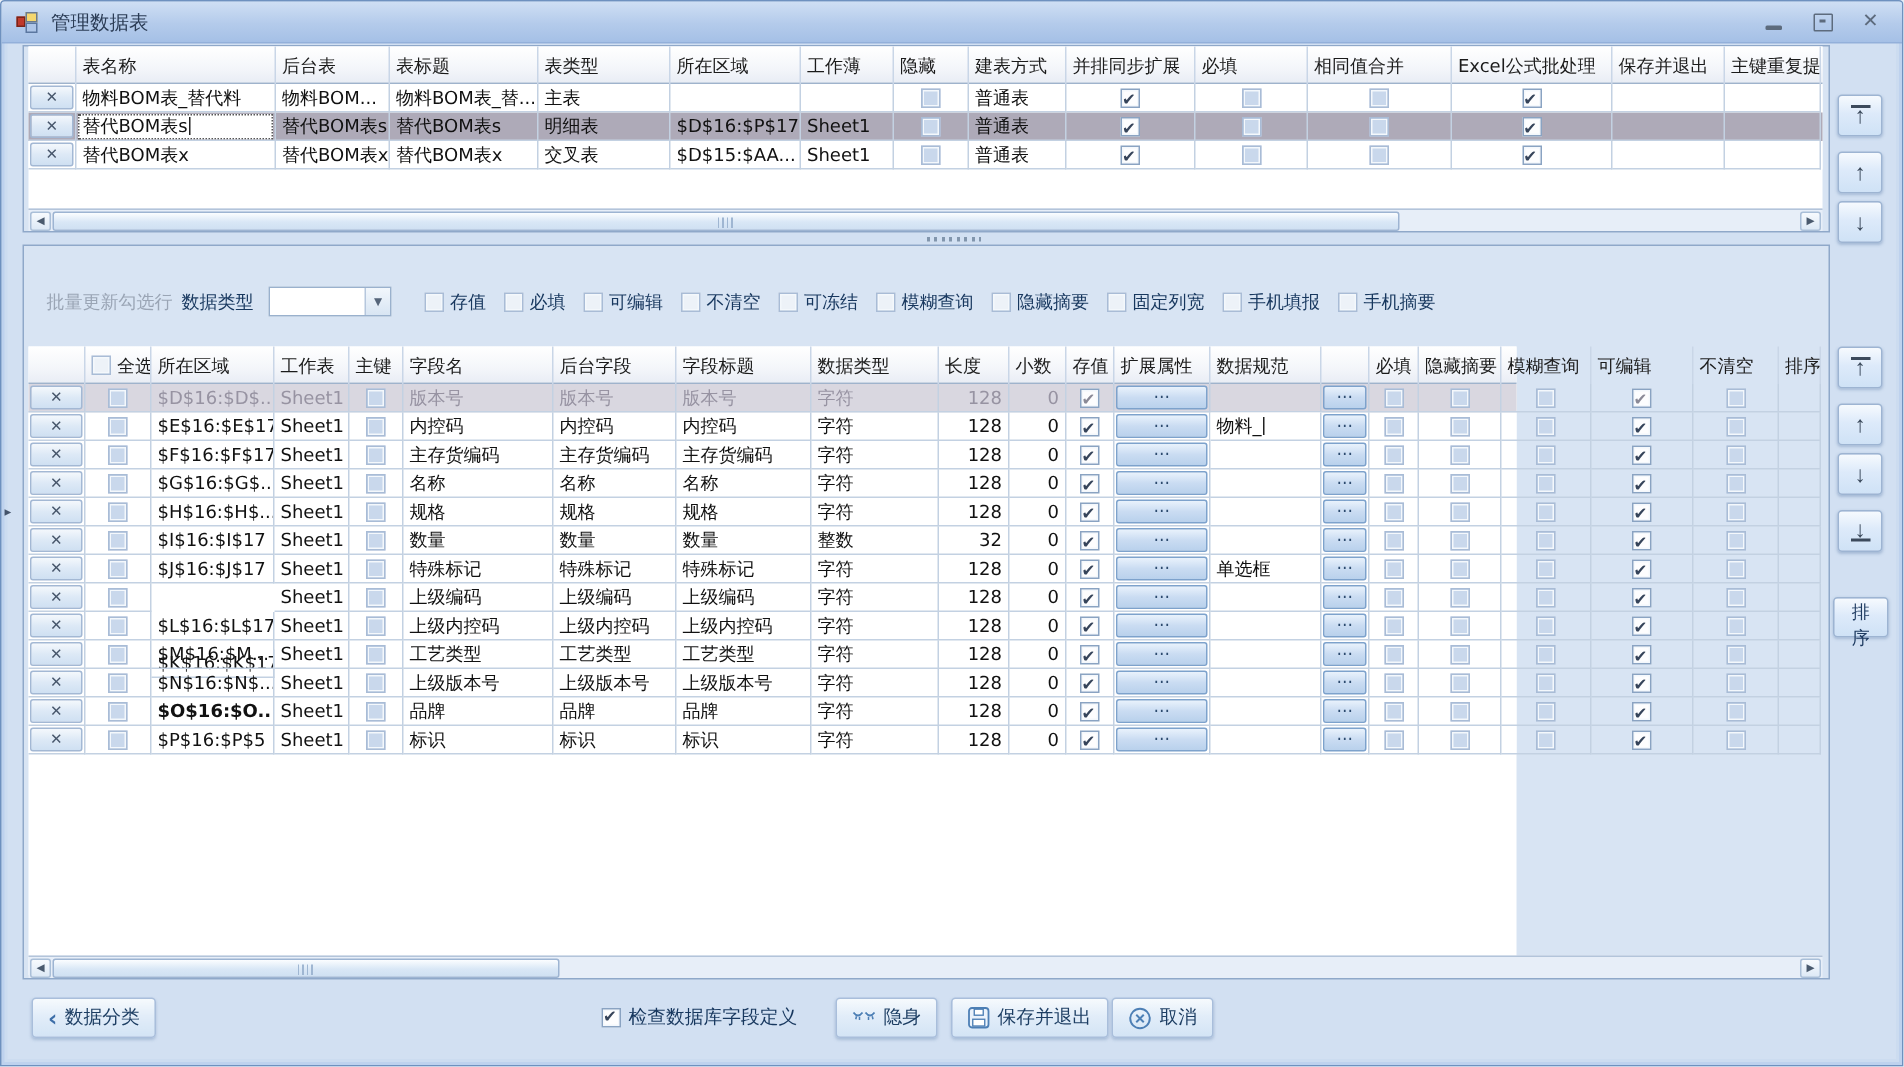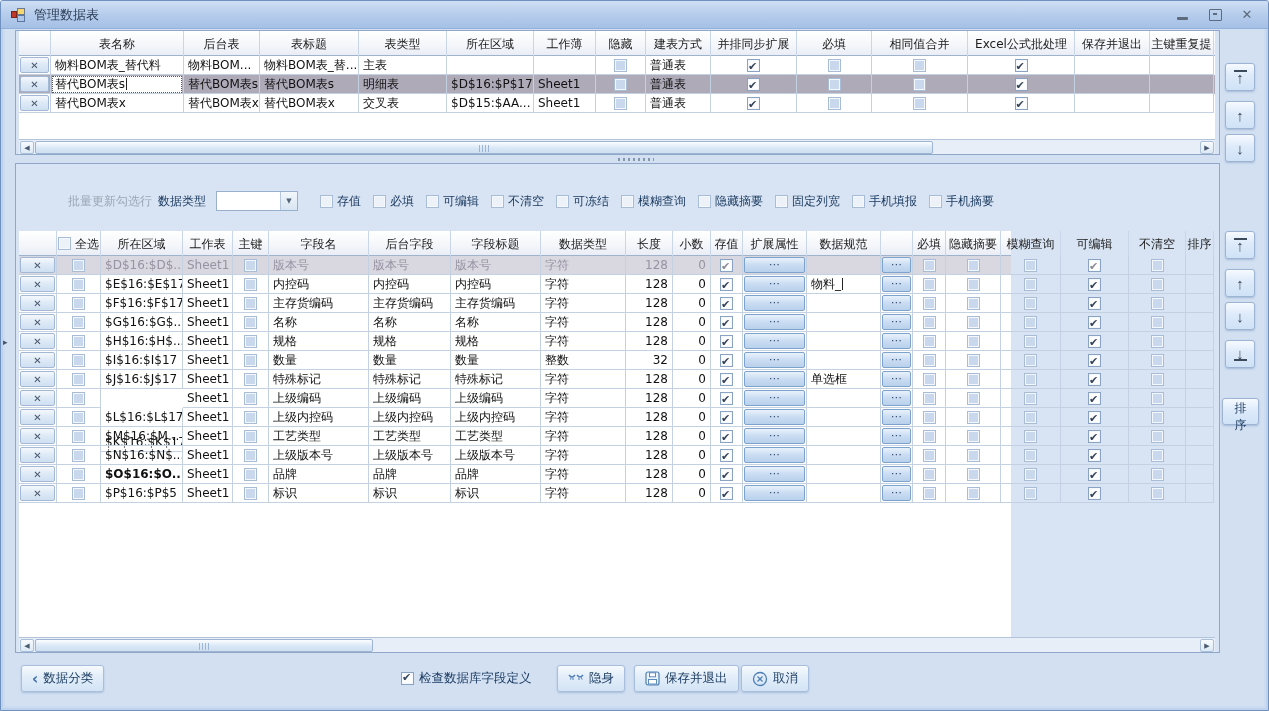--- a/index.html
+++ b/index.html
@@ -29,21 +29,21 @@
   .top-panel{left:14px;top:29px;width:1205px;height:125px;}
   .bottom-panel{left:14px;top:162px;width:1205px;height:490px;}
 
   .grid{position:absolute;background:#fff;}
   .top-grid{left:3px;top:0;width:1196px;height:108px;}
   .bottom-grid{left:3px;top:67px;width:992px;height:419px;}
 
   .ghead{display:flex;height:25px;background:linear-gradient(#ffffff,#f4f6fa 60%,#e9edf5);
     border-bottom:1px solid #9fb3cc;}
   .hcell{flex:none;height:25px;line-height:24px;font-size:12px;color:#1b1b1b;padding:0 4px;
-    border-right:1px solid #c9d6e7;overflow:hidden;white-space:nowrap;display:flex;align-items:center;gap:4px;justify-content:center;}
+    border-right:1px solid #c9d6e7;overflow:hidden;white-space:nowrap;display:flex;align-items:center;gap:4px;}
   .grow{display:flex;height:19px;background:#fff;}
   .grow.selected{background:#aeaab8;}
   .grow.disabled{background:#d9d7e0;color:#9793a2;}
   .grow.disabled .gcell{color:#9793a2;}
   .gcell{flex:none;height:19px;line-height:18px;font-size:12px;color:#111;padding:0 4px;
     border-right:1px solid #c3d1e2;border-bottom:1px solid #c3d1e2;overflow:hidden;white-space:nowrap;}
   .gcell.r{text-align:right;}
   .gcell.c{display:flex;align-items:center;justify-content:center;padding:0;}
   .gcell.btncell{padding:1px;}
   .gcell.editcell{background:#fff;padding:0 4px;}
@@ -82,21 +82,21 @@
   
   .splitter-dots{position:absolute;left:617px;top:157px;width:36px;height:3px;
     background:repeating-linear-gradient(90deg,#8296ad 0 2px,transparent 2px 5px);}
   .edge-marker{position:absolute;left:2px;top:336px;font-size:9px;color:#44536a;}
 
   
   .section-bar{position:absolute;left:1px;top:1px;width:1201px;height:21px;
     background:linear-gradient(#f0f5fb,#d9e5f4);border-bottom:1px solid #c3d2e6;
     font-size:12px;font-weight:bold;color:#17375e;line-height:21px;padding-left:14px;}
   .toolbar{position:absolute;left:1px;top:22px;width:1201px;height:30px;display:flex;align-items:center;
-    font-size:12px;color:#17375e;padding-left:14px;gap:6px;margin-left:37px;}
+    font-size:12px;color:#17375e;padding-left:14px;gap:6px;}
   .muted{color:#9aa5b5;}
   .combo{width:82px;height:20px;background:#fff;border:1px solid #9ab1cd;display:inline-flex;margin:0 4px;}
   .combo .val{flex:1;font-size:12px;line-height:18px;padding:0 3px;overflow:hidden;}
   .combo .cbtn{width:17px;height:100%;border-left:1px solid #b6c7dd;background:linear-gradient(#f2f7fc,#d8e5f3);
     font-size:7px;color:#55657a;text-align:center;line-height:18px;}
   .opt{display:inline-flex;align-items:center;gap:4px;margin-left:12px;white-space:nowrap;}
 
   
   .sidebtn{position:absolute;left:1224px;width:30px;height:28px;border:1px solid #9db4d2;border-radius:3px;
     background:linear-gradient(#f6fafe,#ddeafa 45%,#cfe2f6);box-shadow:0 1px 2px rgba(110,140,180,.45);

